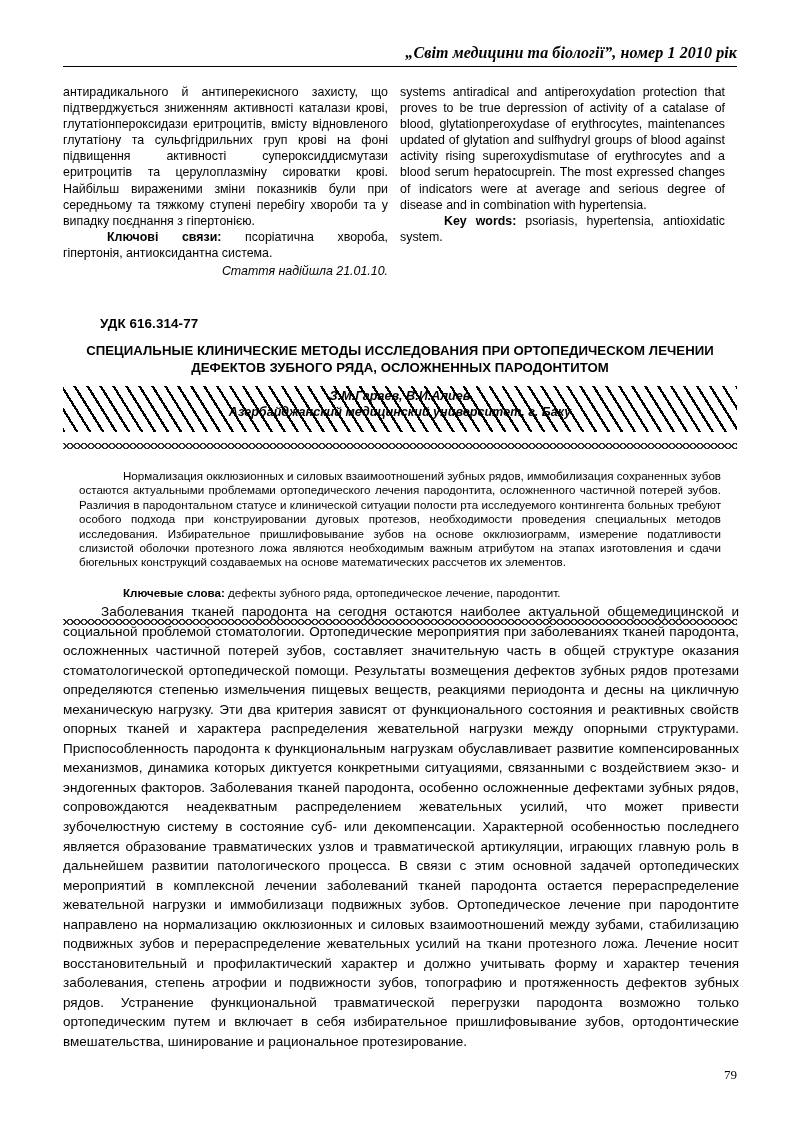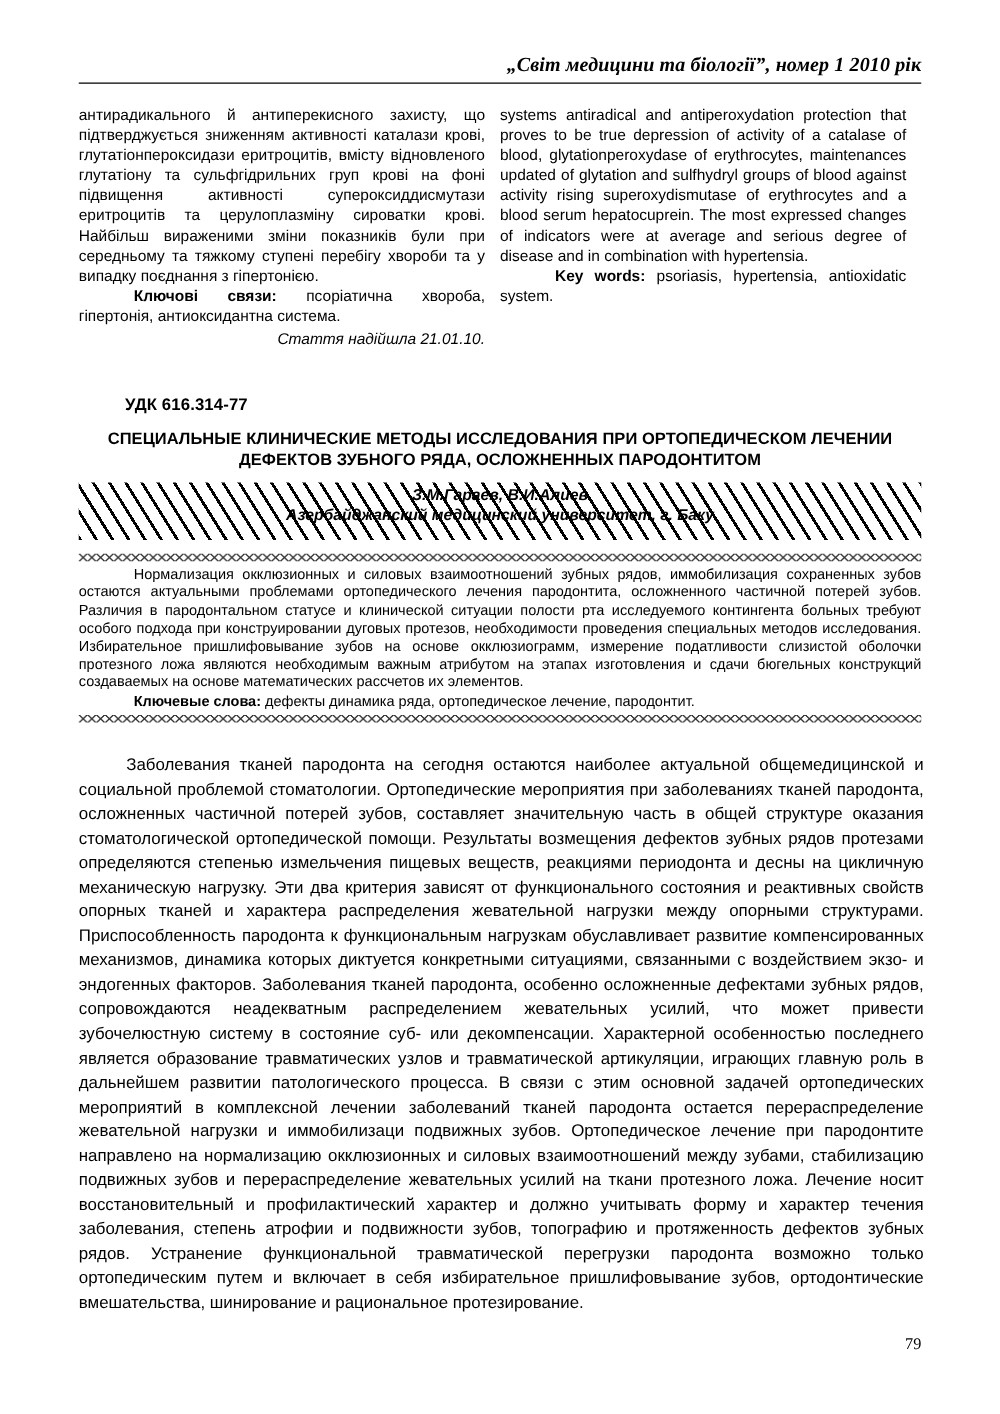--- a/index.html
+++ b/index.html
@@ -143,21 +143,21 @@
     background-repeat: repeat-x;
     background-size: 7px 6px;
     background-image:
       linear-gradient(45deg, transparent 45%, #333 45%, #333 58%, transparent 58%),
       linear-gradient(-45deg, transparent 45%, #333 45%, #333 58%, transparent 58%);
   }
   .abstract-body {
     padding: 4px 0 3px 0;
   }
   .abstract-body p {
-    margin: 0;
+    margin: 16px;
     font-size: 11.6px;
     line-height: 14.4px;
     text-align: justify;
   }
   .abstract-body p.first { text-indent: 44px; }
   .abstract-kw { text-indent: 44px; margin-top: 1px !important; }
 
   
   .body-text {
     position: absolute;
@@ -216,21 +216,21 @@
       <div>З.М.Гараев, В.И.Алиев</div>
       <div>Азербайджанский медицинский университет, г. Баку</div>
     </div>
     <div class="hatch-overlay"></div>
   </div>
 
   <div class="abstract-box">
     <div class="zigzag"></div>
     <div class="abstract-body">
       <p class="first">Нормализация окклюзионных и силовых взаимоотношений зубных рядов, иммобилизация сохраненных зубов остаются актуальными проблемами ортопедического лечения пародонтита, осложненного частичной потерей зубов. Различия в пародонтальном статусе и клинической ситуации полости рта исследуемого контингента больных требуют особого подхода при конструировании дуговых протезов, необходимости проведения  специальных методов исследования. Избирательное пришлифовывание  зубов на основе окклюзиограмм, измерение  податливости  слизистой  оболочки протезного ложа являются необходимым важным атрибутом на этапах изготовления и сдачи бюгельных конструкций создаваемых на основе математических рассчетов их элементов.</p>
-      <p class="abstract-kw"><span class="kw">Ключевые слова:</span><span> дефекты динамика ряда, ортопедическое лечение, пародонтит.</span></p>
+      <p class="abstract-kw"><span class="kw">Ключевые слова:</span><span> дефекты зубного ряда, ортопедическое лечение, пародонтит.</span></p>
     </div>
     <div class="zigzag"></div>
   </div>
 
   <div class="body-text">
     <p>Заболевания тканей пародонта на сегодня остаются наиболее актуальной общемедицинской и социальной проблемой стоматологии. Ортопедические мероприятия при заболеваниях тканей пародонта, осложненных частичной потерей зубов, составляет значительную часть в общей структуре оказания  стоматологической ортопедической помощи. Результаты возмещения дефектов зубных рядов протезами  определяются степенью измельчения пищевых веществ, реакциями периодонта и десны на цикличную механическую нагрузку. Эти два критерия  зависят от функционального  состояния и реактивных свойств опорных тканей и характера распределения жевательной нагрузки между опорными  структурами. Приспособленность пародонта к функциональным нагрузкам обуславливает развитие компенсированных механизмов, динамика которых диктуется конкретными ситуациями, связанными с воздействием экзо- и эндогенных факторов. Заболевания тканей пародонта, особенно осложненные дефектами зубных рядов, сопровождаются неадекватным распределением жевательных усилий, что может привести зубочелюстную систему в состояние суб- или декомпенсации. Характерной особенностью последнего является образование травматических узлов и травматической артикуляции, играющих главную роль в дальнейшем развитии патологического процесса. В связи с этим основной задачей ортопедических мероприятий в комплексной лечении заболеваний тканей пародонта остается перераспределение жевательной нагрузки и иммобилизаци подвижных зубов. Ортопедическое лечение при пародонтите направлено на нормализацию окклюзионных и силовых взаимоотношений между зубами, стабилизацию подвижных зубов и перераспределение жевательных усилий на ткани протезного ложа. Лечение носит восстановительный и профилактический характер и должно учитывать форму и характер течения заболевания, степень атрофии и подвижности зубов, топографию и протяженность дефектов зубных рядов. Устранение функциональной травматической перегрузки пародонта возможно только ортопедическим путем и включает в себя избирательное пришлифовывание зубов, ортодонтические вмешательства, шинирование и рациональное протезирование.</p>
   </div>
 
   <div class="page-number">79</div>
 

